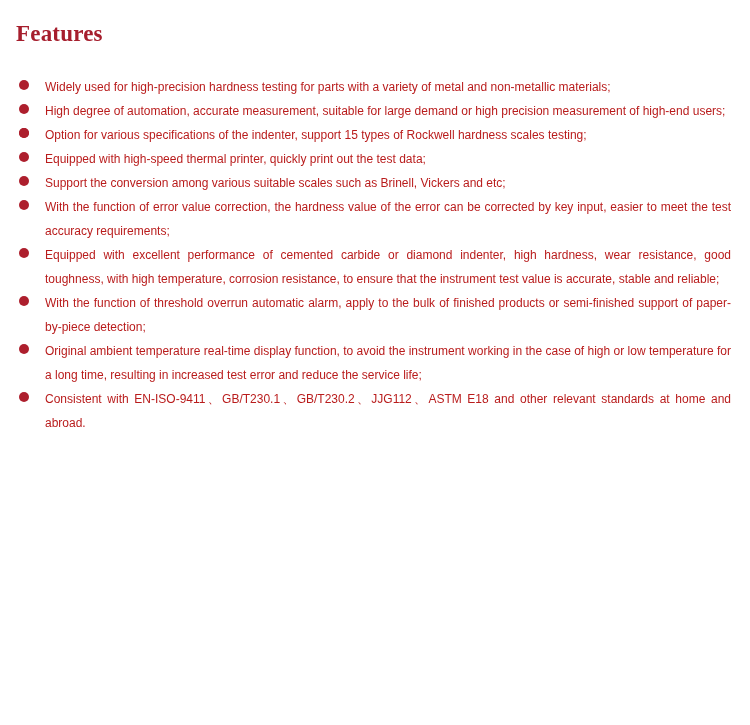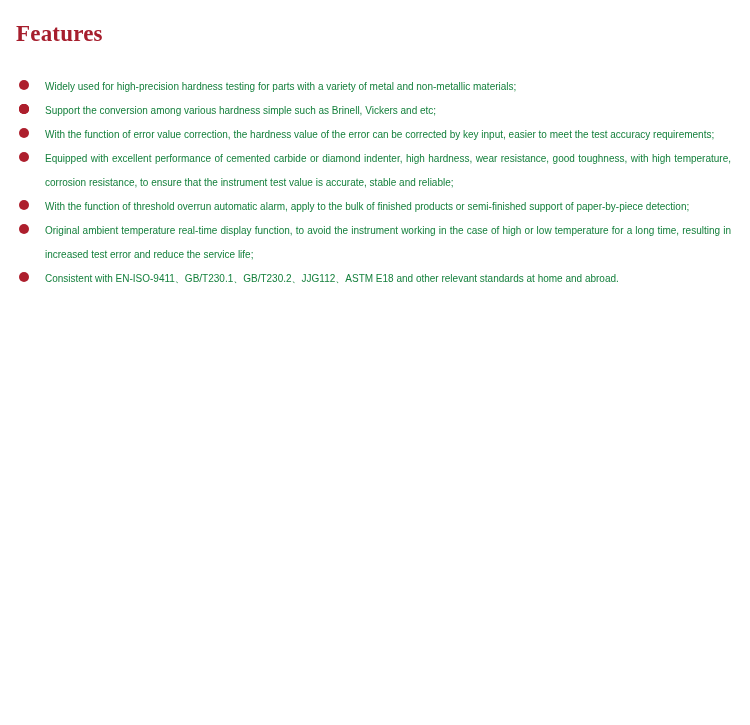--- a/index.html
+++ b/index.html
@@ -30,23 +30,23 @@
   }
   .feature-list {
     list-style: none;
     margin: 27px 0 0 0;
     padding: 0;
   }
   .feature-item {
     position: relative;
     padding-left: 29px;
     font-family: "Liberation Sans", "DejaVu Sans", sans-serif;
-    font-size: 10px;
+    font-size: 12px;
     line-height: 24px;
-    color: #15803d;
+    color: #b91c1c;
     text-align: justify;
     text-justify: inter-word;
   }
   .bullet {
     position: absolute;
     left: 3px;
     top: 5px;
     width: 10px;
     height: 10px;
     border-radius: 50%;
@@ -58,27 +58,36 @@
 
 <div class="page">
   <h1 class="heading">Features</h1>
   <ul class="feature-list">
     <li class="feature-item">
       <span class="bullet"></span>
       <span>Widely used for high-precision hardness testing for parts with a variety of metal and non-metallic materials;</span>
     </li>
     <li class="feature-item">
       <span class="bullet"></span>
+      <span>High degree of automation, accurate measurement, suitable for large demand or high precision measurement of high-end users;</span>
     </li>
     <li class="feature-item">
       <span class="bullet"></span>
     </li>
     <li class="feature-item">
       <span class="bullet"></span>
-      <span>Support the conversion among various hardness simple such as Brinell, Vickers and etc;</span>
+      <span>Option for various specifications of the indenter, support 15 types of Rockwell hardness scales testing;</span>
+    </li>
+    <li class="feature-item">
+      <span class="bullet"></span>
+      <span>Equipped with high-speed thermal printer, quickly print out the test data;</span>
+    </li>
+    <li class="feature-item">
+      <span class="bullet"></span>
+      <span>Support the conversion among various suitable scales such as Brinell, Vickers and etc;</span>
     </li>
     <li class="feature-item">
       <span class="bullet"></span>
       <span>With the function of error value correction, the hardness value of the error can be corrected by key input, easier to meet the test accuracy requirements;</span>
     </li>
     <li class="feature-item">
       <span class="bullet"></span>
       <span>Equipped with excellent performance of cemented carbide or diamond indenter, high hardness, wear resistance, good toughness, with high temperature, corrosion resistance, to ensure that the instrument test value is accurate, stable and reliable;</span>
     </li>
     <li class="feature-item">

